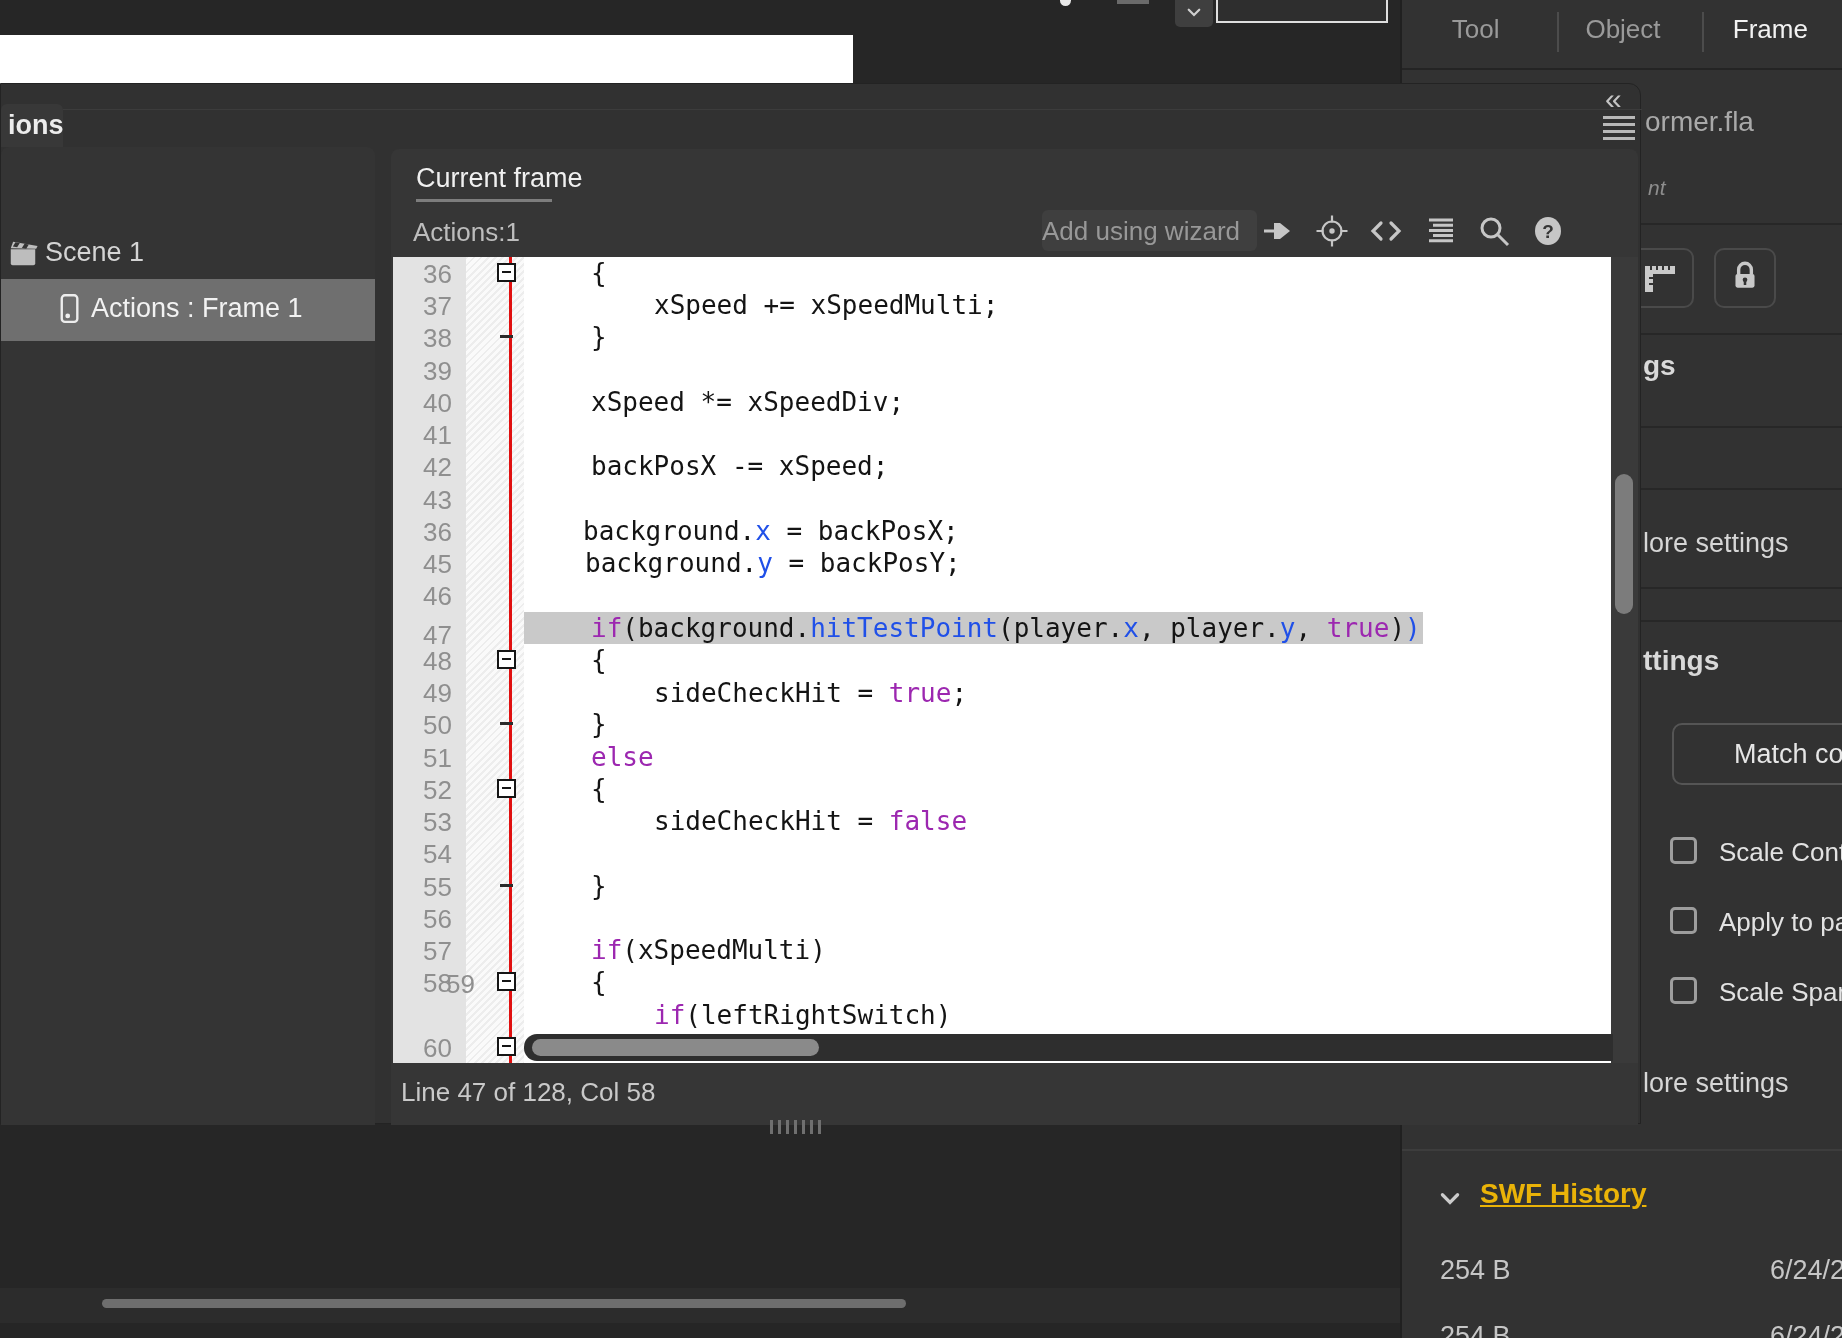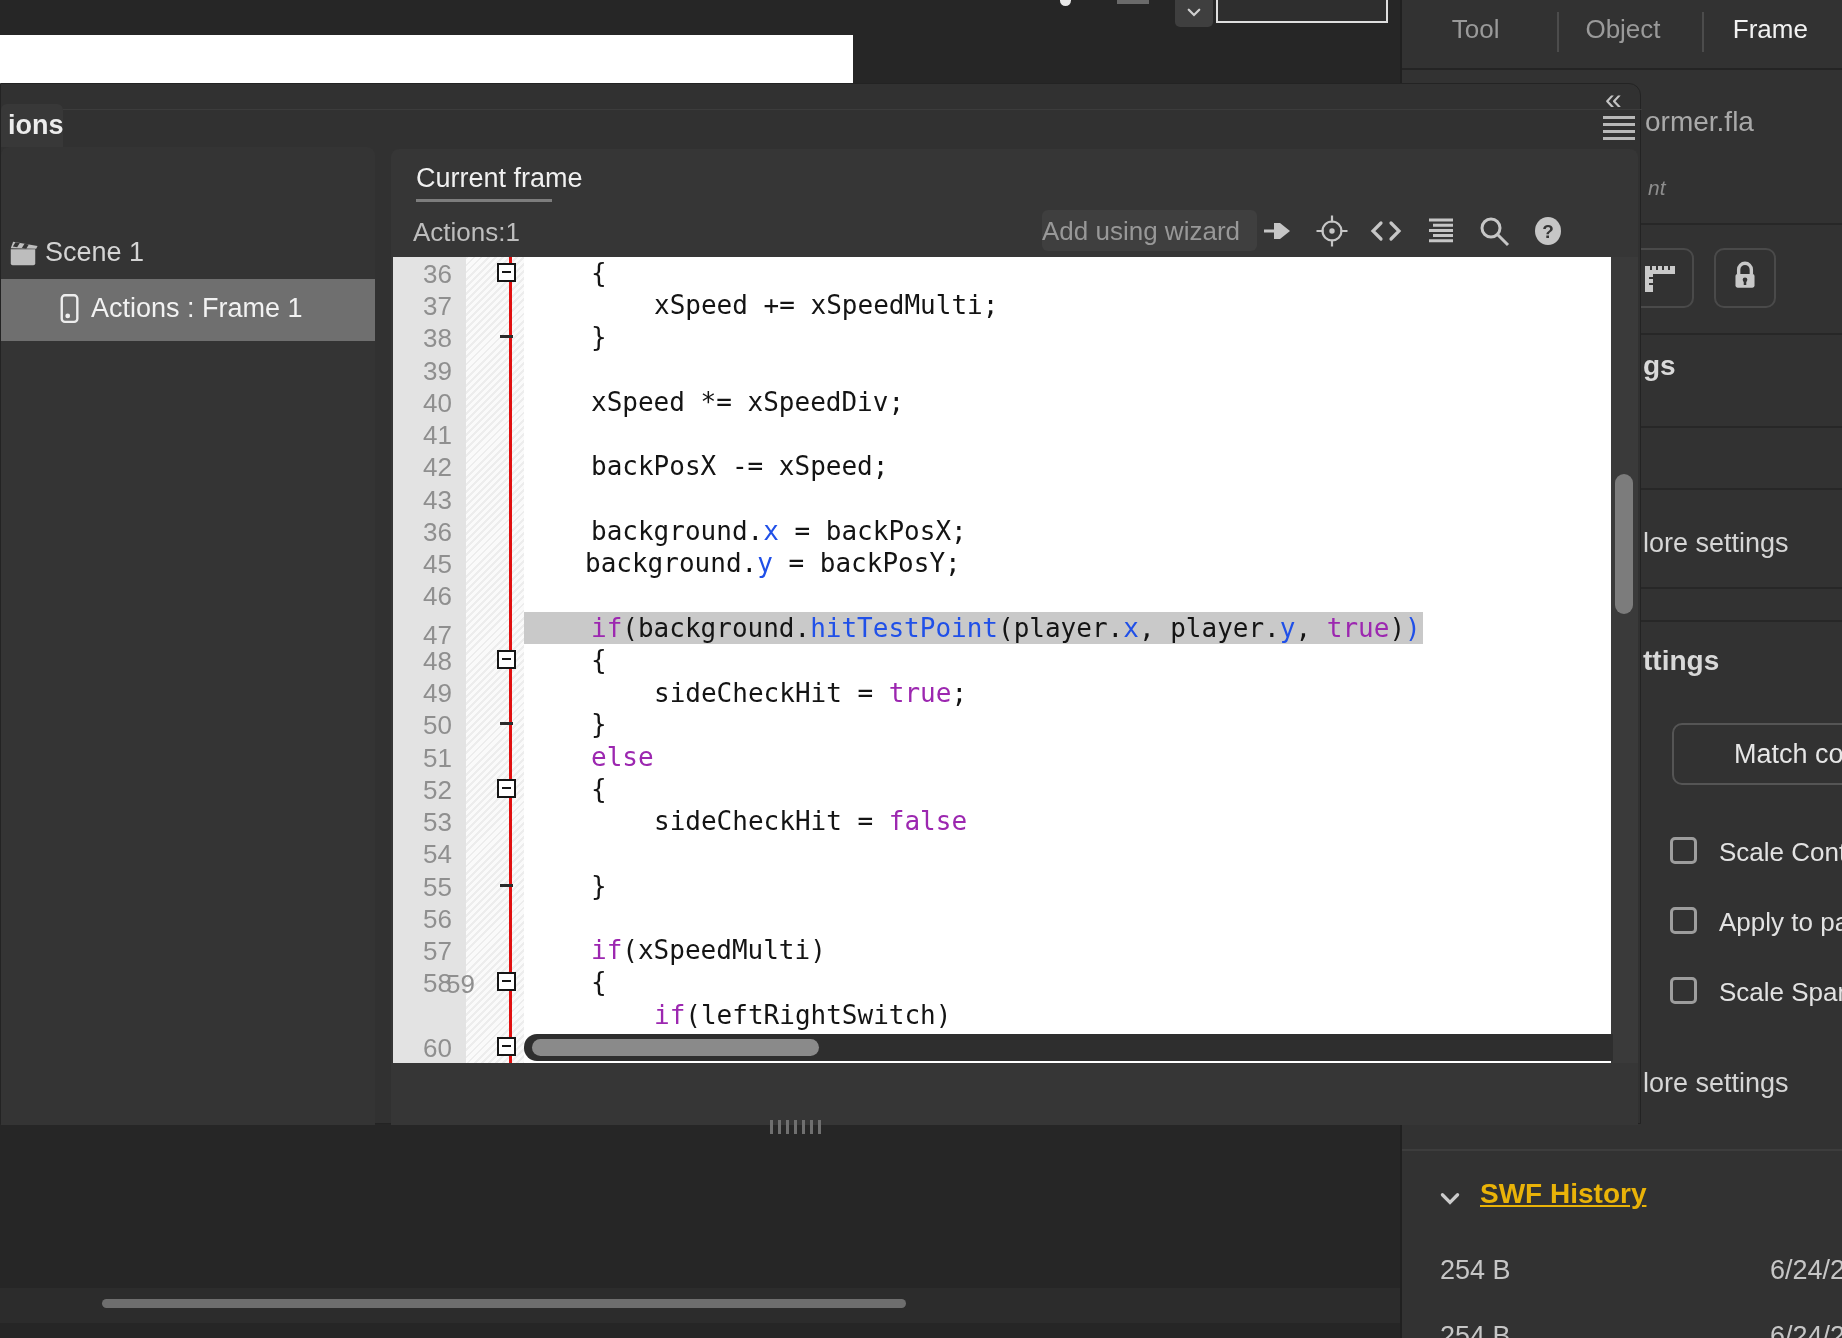--- a/index.html
+++ b/index.html
@@ -280,21 +280,21 @@
             <div class="fold-end" style="top: 78.48px;"></div>
             <div class="ln-text" style="top: 65.48px; left: 198px;"><span>}</span></div>
             <div class="ln-num" style="top: 98.72px;">39</div>
             <div class="ln-num" style="top: 130.96px;">40</div>
             <div class="ln-text" style="top: 129.96px; left: 198px;"><span>xSpeed *= xSpeedDiv;</span></div>
             <div class="ln-num" style="top: 163.2px;">41</div>
             <div class="ln-num" style="top: 195.44px;">42</div>
             <div class="ln-text" style="top: 194.44px; left: 198px;"><span>backPosX -= xSpeed;</span></div>
             <div class="ln-num" style="top: 227.68px;">43</div>
             <div class="ln-num" style="top: 259.92px;">36</div>
-            <div class="ln-text" style="top: 258.92px; left: 198px;"><span>background.</span><span class="tk-b">x</span><span> = backPosX;</span></div>
+            <div class="ln-text" style="top: 258.92px; left: 190px;"><span>background.</span><span class="tk-b">x</span><span> = backPosX;</span></div>
             <div class="ln-num" style="top: 292.16px;">45</div>
             <div class="ln-text" style="top: 291.16px; left: 192px;"><span>background.</span><span class="tk-b">y</span><span> = backPosY;</span></div>
             <div class="ln-num" style="top: 324.4px;">46</div>
             <div class="hl-row" style="top: 354.64px; height: 32.24px;"></div>
             <div class="ln-num" style="top: 363px;">47</div>
             <div class="ln-text" style="top: 355.64px; left: 198px;"><span class="tk-k">if</span><span>(background.</span><span class="tk-b">hitTestPoint</span><span>(player.</span><span class="tk-b">x</span><span>, player.</span><span class="tk-b">y</span><span>, </span><span class="tk-k">true</span><span>)</span><span class="tk-b">)</span></div>
             <div class="ln-num" style="top: 388.88px;">48</div>
             <div class="fold-box" style="top: 392.88px;"></div>
             <div class="ln-text" style="top: 387.88px; left: 198px;"><span>{</span></div>
             <div class="ln-num" style="top: 421.12px;">49</div>
@@ -325,20 +325,23 @@
             <div class="fold-box" style="top: 779.76px;"></div>
           </div>
         <div id="hscroll">
             <div id="hthumb"></div>
           </div>
       </div>
       <div id="vscroll">
           <div id="vthumb"></div>
         </div>
 
+      <div id="ed-status">
+        <span>Line 47 of 128, Col 58</span>
+      </div>
     </div>
   </div>
 
   <div id="grip" class="abs">
     <div></div>
       <div></div>
       <div></div>
       <div></div>
       <div></div>
       <div></div>

